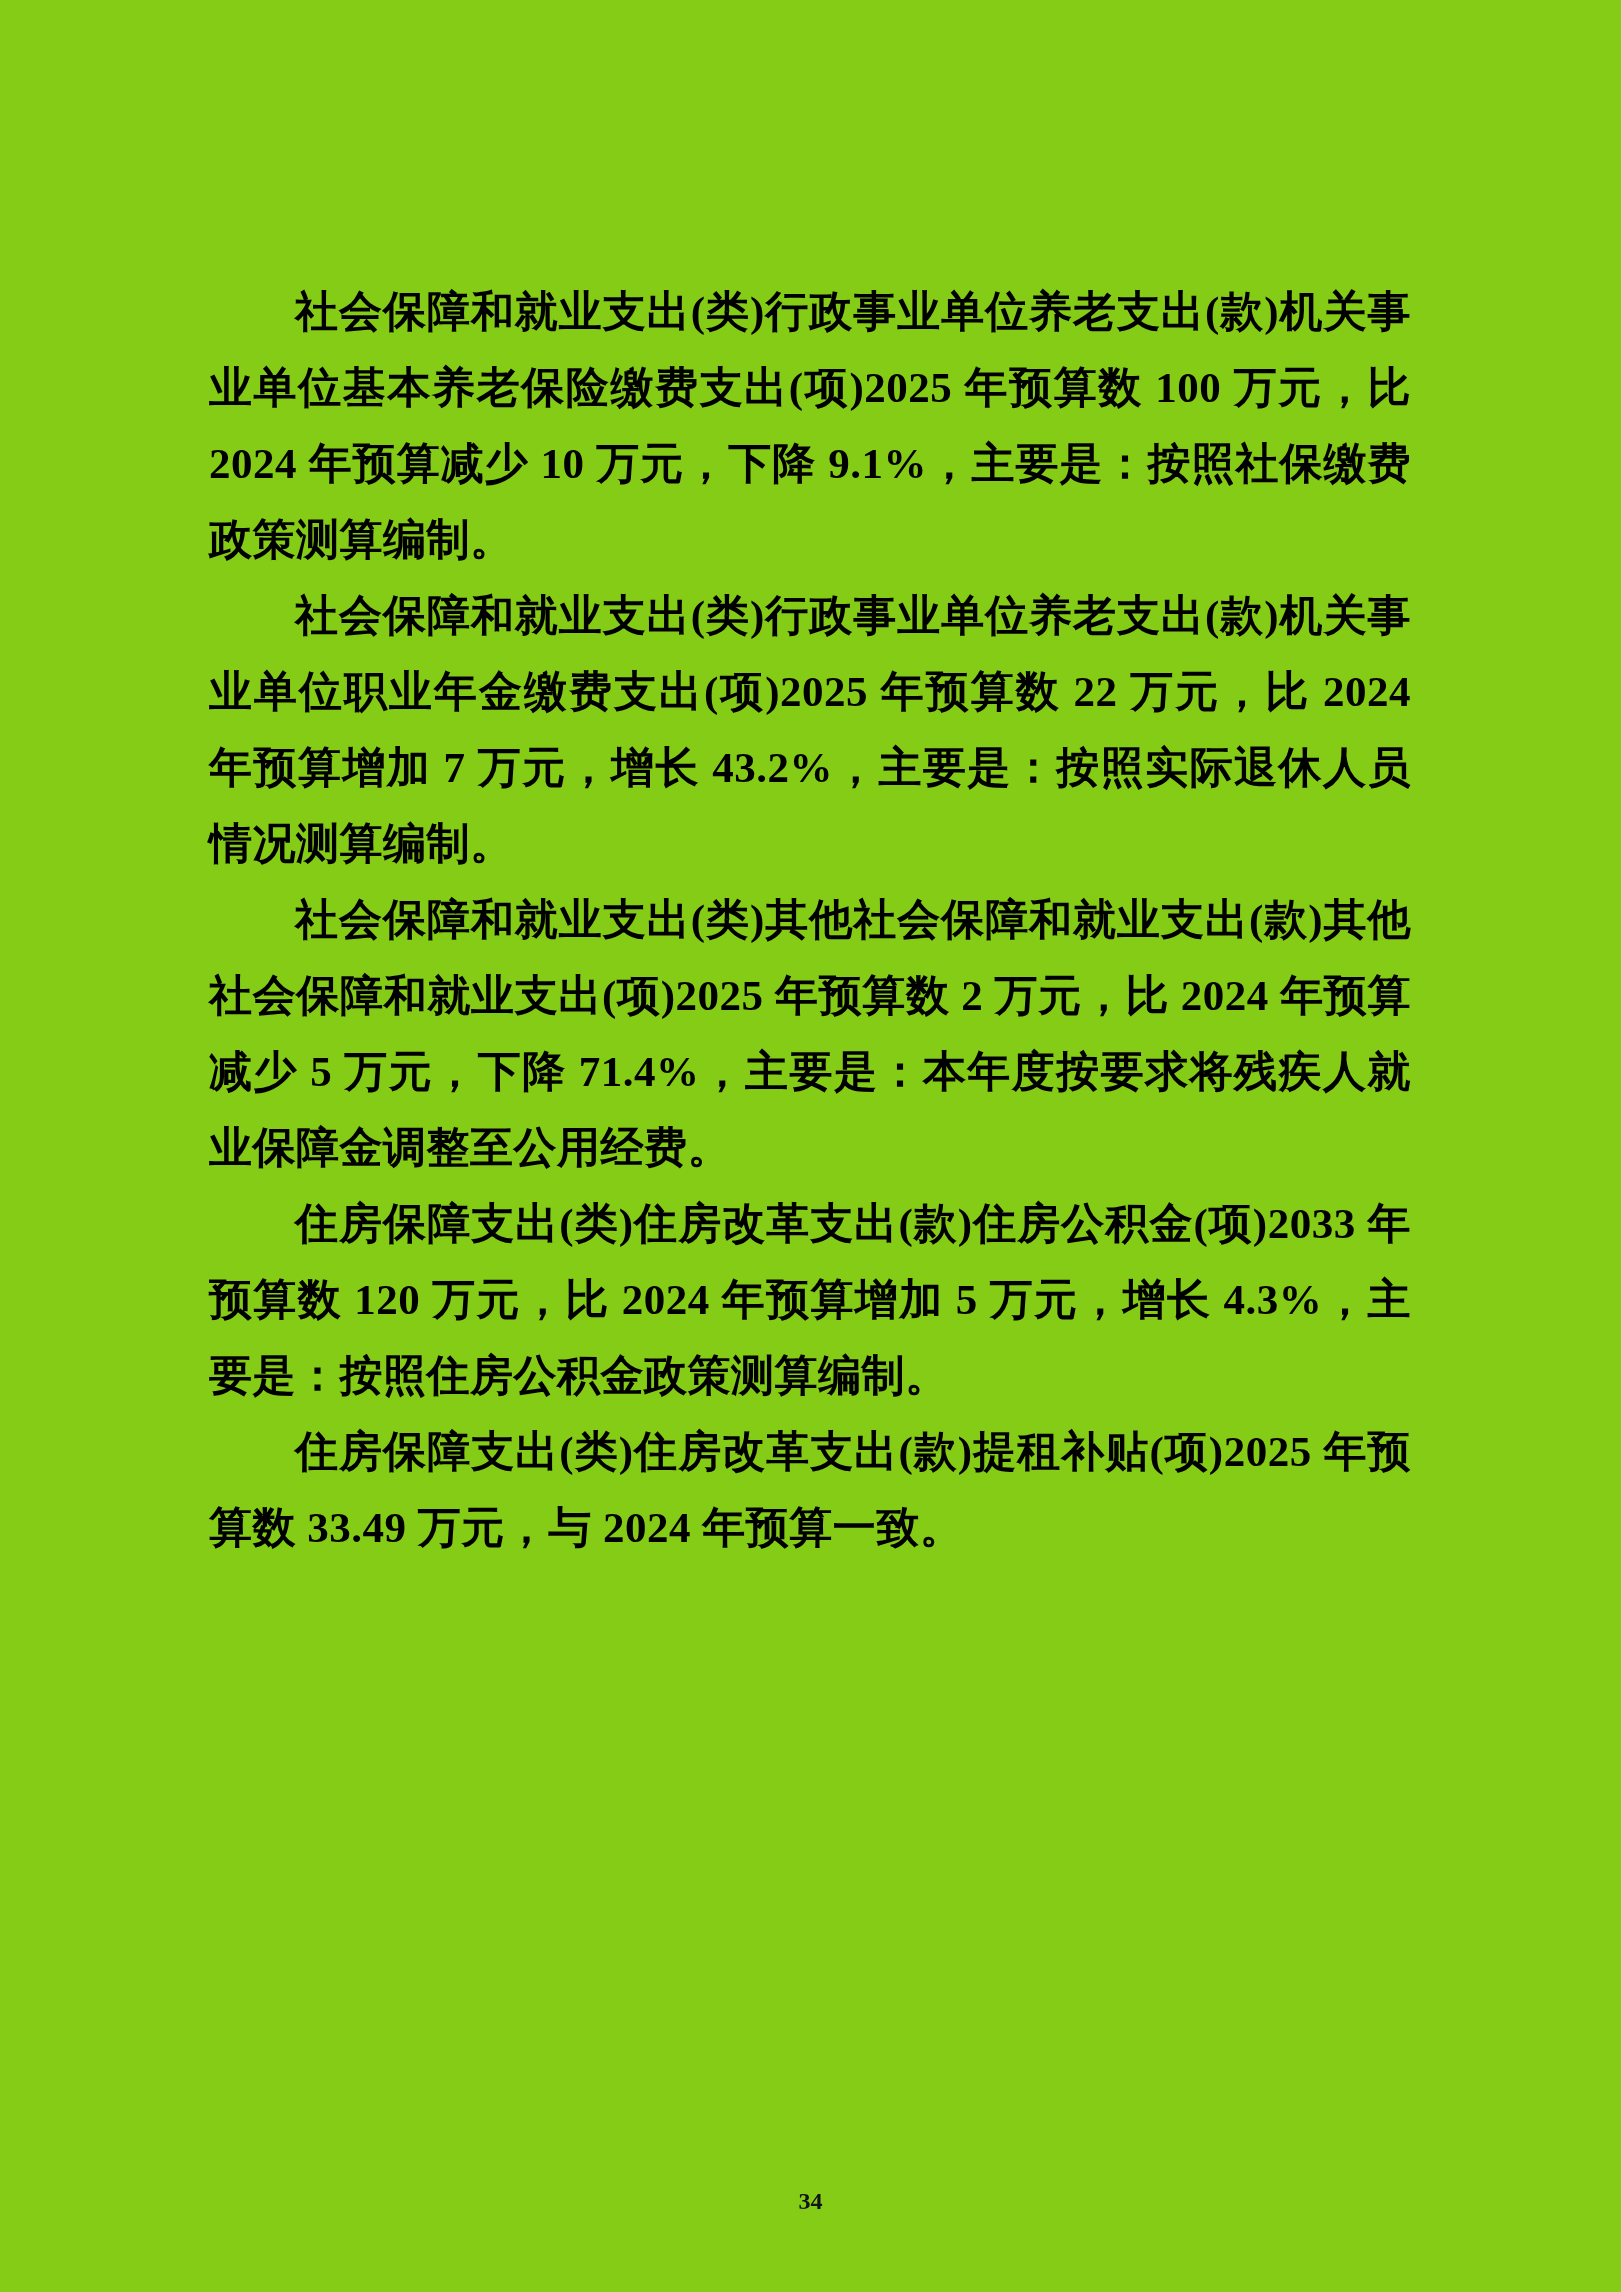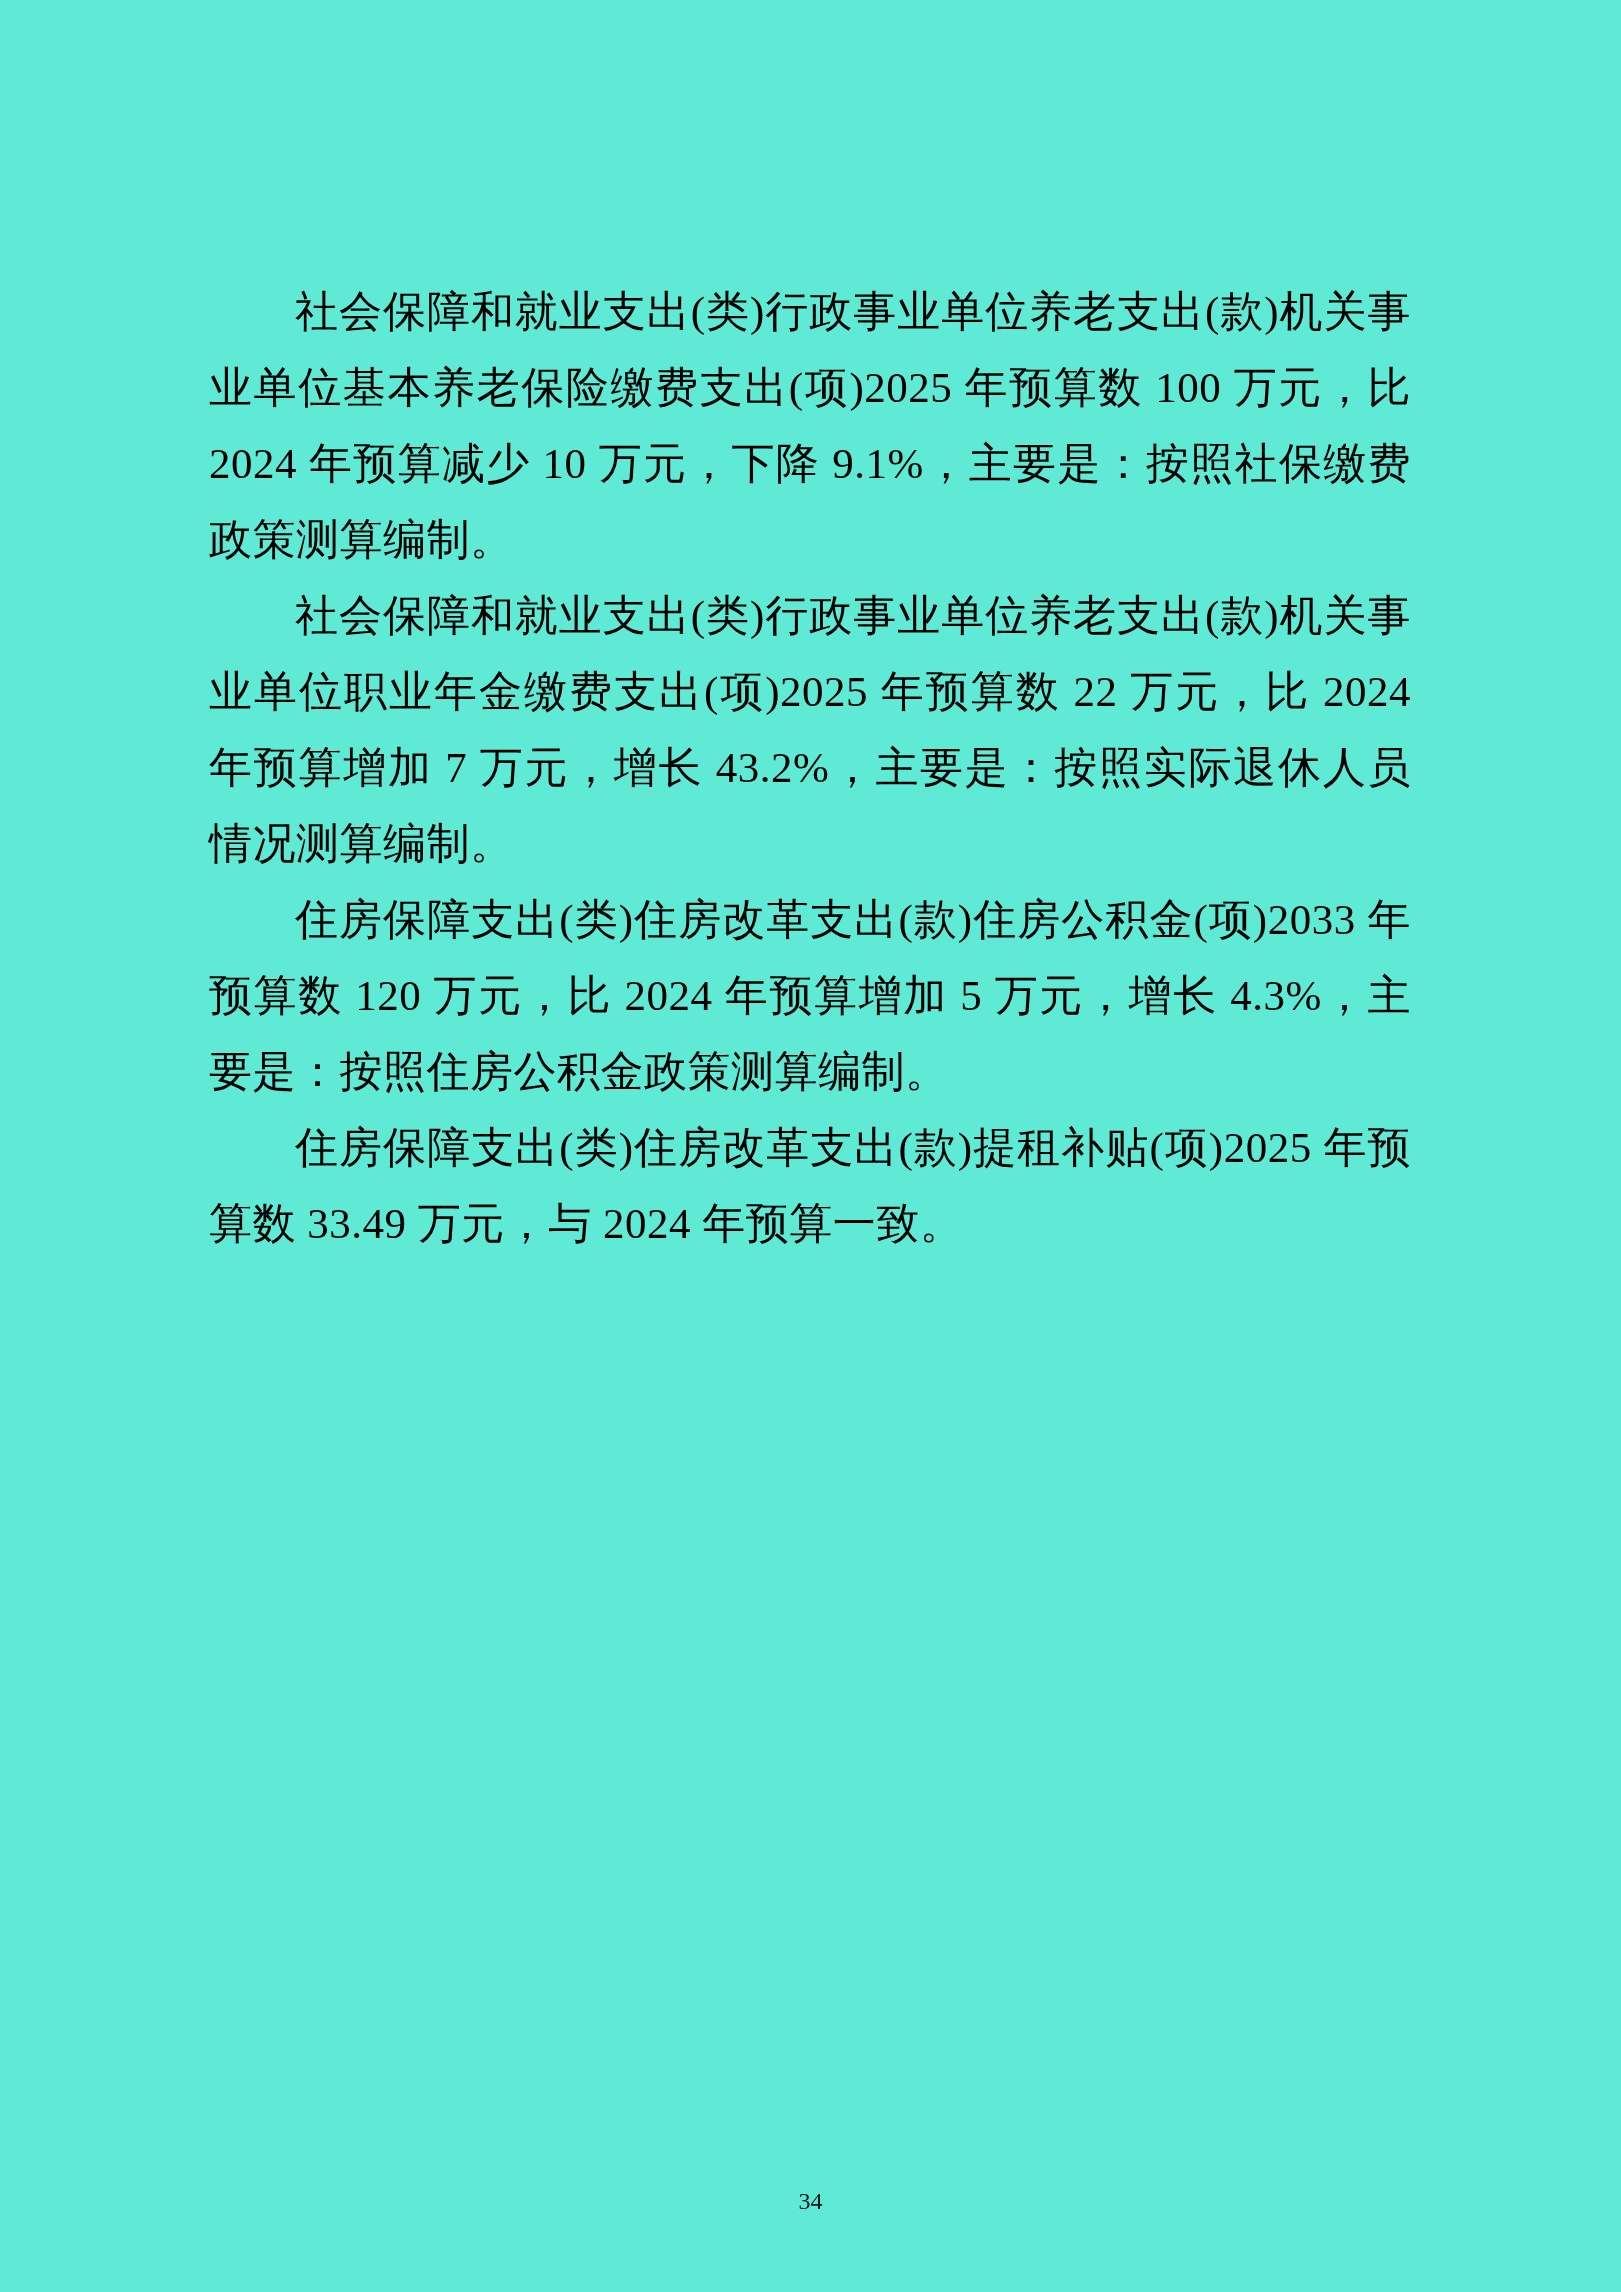--- a/index.html
+++ b/index.html
@@ -4,22 +4,23 @@
 <style>
   html, body {
     margin: 0;
     padding: 0;
     background: #ffffff;
   }
   .page {
     position: relative;
     width: 1621px;
     height: 2293px;
-    background: #5eead4;
+    background: #84cc16;
     overflow: hidden;
+    font-weight: bold;
   }
   .content {
     position: absolute;
     left: 209px;
     top: 274px;
     width: 1202px;
     font-family: "Liberation Serif", "DejaVu Serif", serif;
     font-size: 43px;
     line-height: 76px;
     color: #000000;
@@ -43,18 +44,19 @@
     color: #111418;
   }
 </style>
 </head>
 <body>
 
 <div class="page">
   <div class="content">
     <p class="para">社会保障和就业支出(类)行政事业单位养老支出(款)机关事业单位基本养老保险缴费支出(项)2025 年预算数 100 万元，比 2024 年预算减少 10 万元，下降 9.1%，主要是：按照社保缴费政策测算编制。</p>
     <p class="para">社会保障和就业支出(类)行政事业单位养老支出(款)机关事业单位职业年金缴费支出(项)2025 年预算数 22 万元，比 2024 年预算增加 7 万元，增长 43.2%，主要是：按照实际退休人员情况测算编制。</p>
+    <p class="para">社会保障和就业支出(类)其他社会保障和就业支出(款)其他社会保障和就业支出(项)2025 年预算数 2 万元，比 2024 年预算减少 5 万元，下降 71.4%，主要是：本年度按要求将残疾人就业保障金调整至公用经费。</p>
     <p class="para">住房保障支出(类)住房改革支出(款)住房公积金(项)2033 年预算数 120 万元，比 2024 年预算增加 5 万元，增长 4.3%，主要是：按照住房公积金政策测算编制。</p>
     <p class="para">住房保障支出(类)住房改革支出(款)提租补贴(项)2025 年预算数 33.49 万元，与 2024 年预算一致。</p>
   </div>
   <div class="page-number">34</div>
 </div>
 
 
 </body></html>

